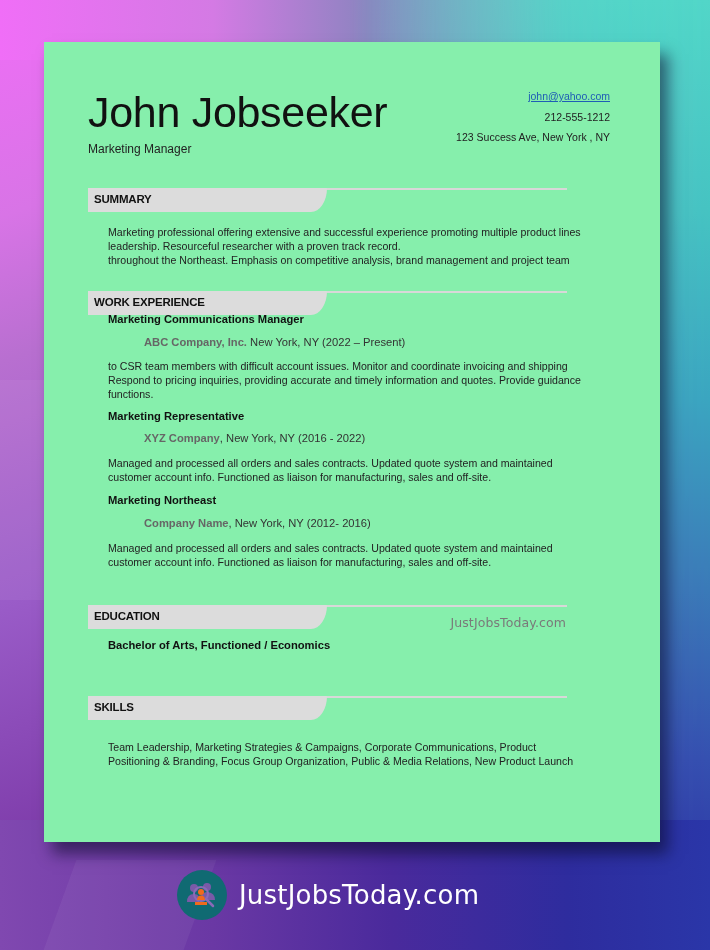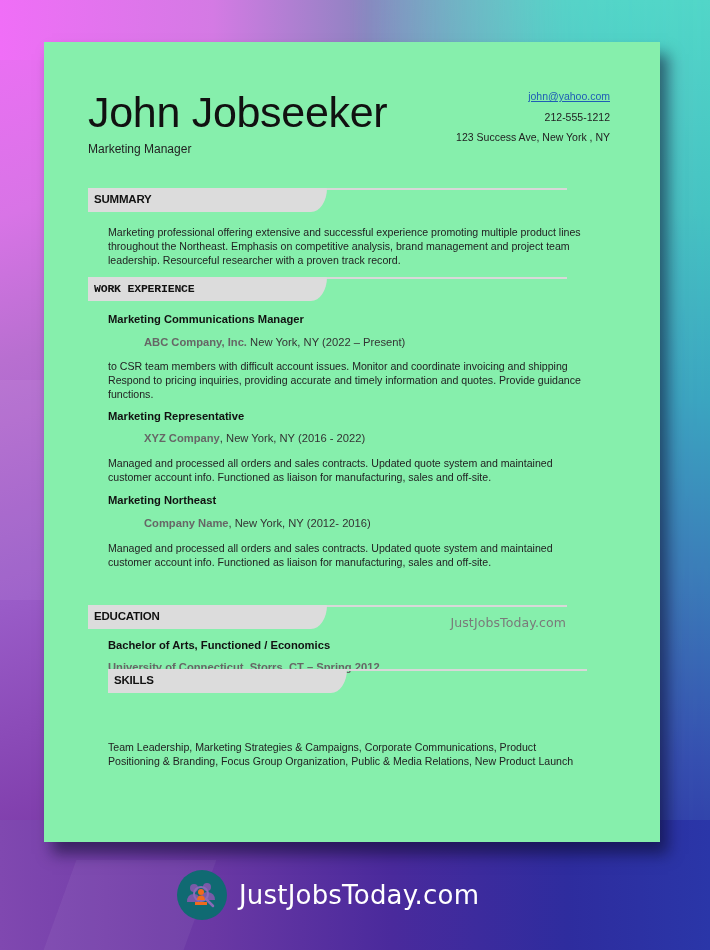--- a/index.html
+++ b/index.html
@@ -122,25 +122,25 @@
     <div>123 Success Ave, New York , NY</div>
   </div>
 
   <div class="section-head" style="top:146px;">
     <div class="line"></div>
     <div class="band"></div>
     <div class="label">SUMMARY</div>
   </div>
   <div class="body-text" style="top:183px;">
     <div>Marketing professional offering extensive and successful experience promoting multiple product lines</div>
+    <div>leadership. Resourceful researcher with a proven track record.</div>
     <div>throughout the Northeast. Emphasis on competitive analysis, brand management and project team</div>
-    <div>leadership. Resourceful researcher with a proven track record.</div>
-  </div>
-
-  <div class="section-head" style="top:235px;font-family:Liberation Mono, monospace;">
+  </div>
+
+  <div class="section-head" style="top:249px;">
     <div class="line"></div>
     <div class="band"></div>
     <div class="label">WORK EXPERIENCE</div>
   </div>
 
   <div class="job-title" style="top:271px;">Marketing Communications Manager</div>
   <div class="job-meta" style="top:294px;">
     <span class="company">ABC Company, Inc.</span><span> New York, NY (2022 – Present)</span>
   </div>
   <div class="body-text" style="top:317px;">
@@ -167,23 +167,22 @@
     <div>customer account info. Functioned as liaison for manufacturing, sales and off-site.</div>
   </div>
 
   <div class="section-head" style="top:563px;">
     <div class="line"></div>
     <div class="band"></div>
     <div class="label">EDUCATION</div>
   </div>
   <div class="watermark">JustJobsToday.com</div>
   <div class="job-title" style="top:597px;">Bachelor of Arts, Functioned / Economics</div>
-  <div class="edu-school" style="top:619px;">University of Connecticut, Storrs, CT – Spring 2012</div>
-
-  <div class="section-head" style="top:627px;margin-left:20px;">
+
+  <div class="section-head" style="top:654px;">
     <div class="line"></div>
     <div class="band"></div>
     <div class="label">SKILLS</div>
   </div>
   <div class="body-text" style="top:698px;">
     <div>Team Leadership, Marketing Strategies &amp; Campaigns, Corporate Communications, Product</div>
     <div>Positioning &amp; Branding, Focus Group Organization, Public &amp; Media Relations, New Product Launch</div>
   </div>
 </div>
 

